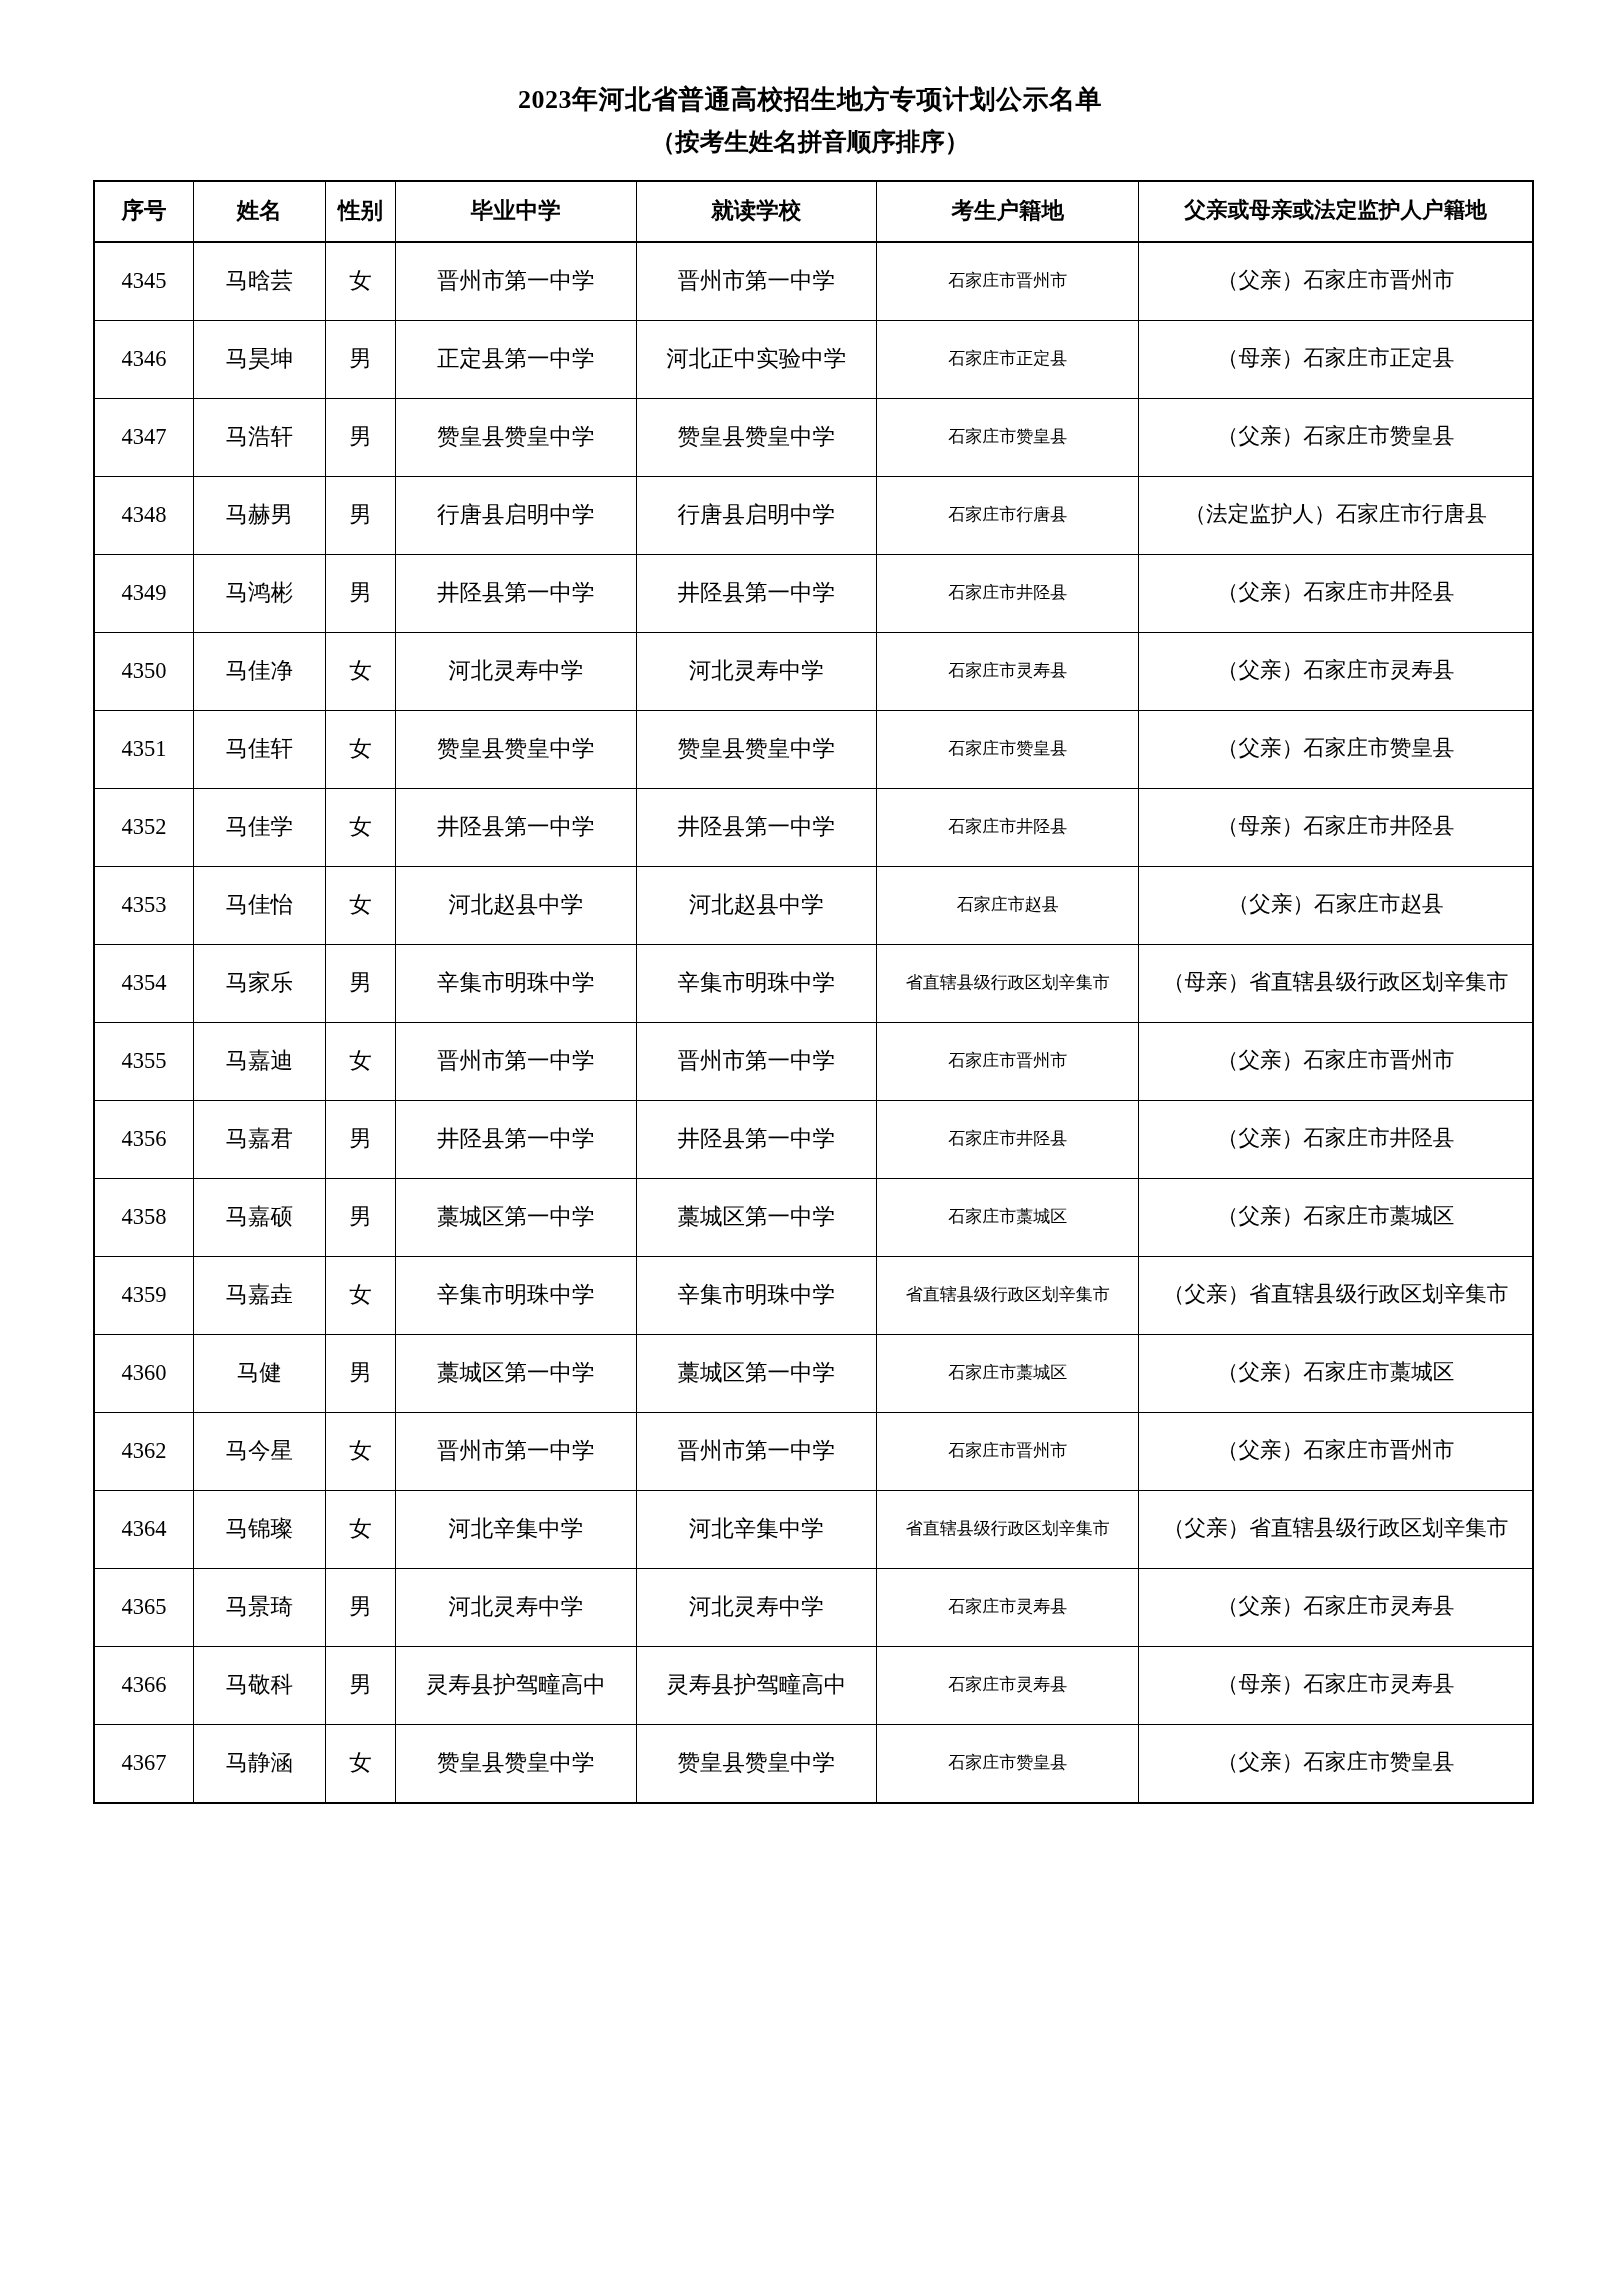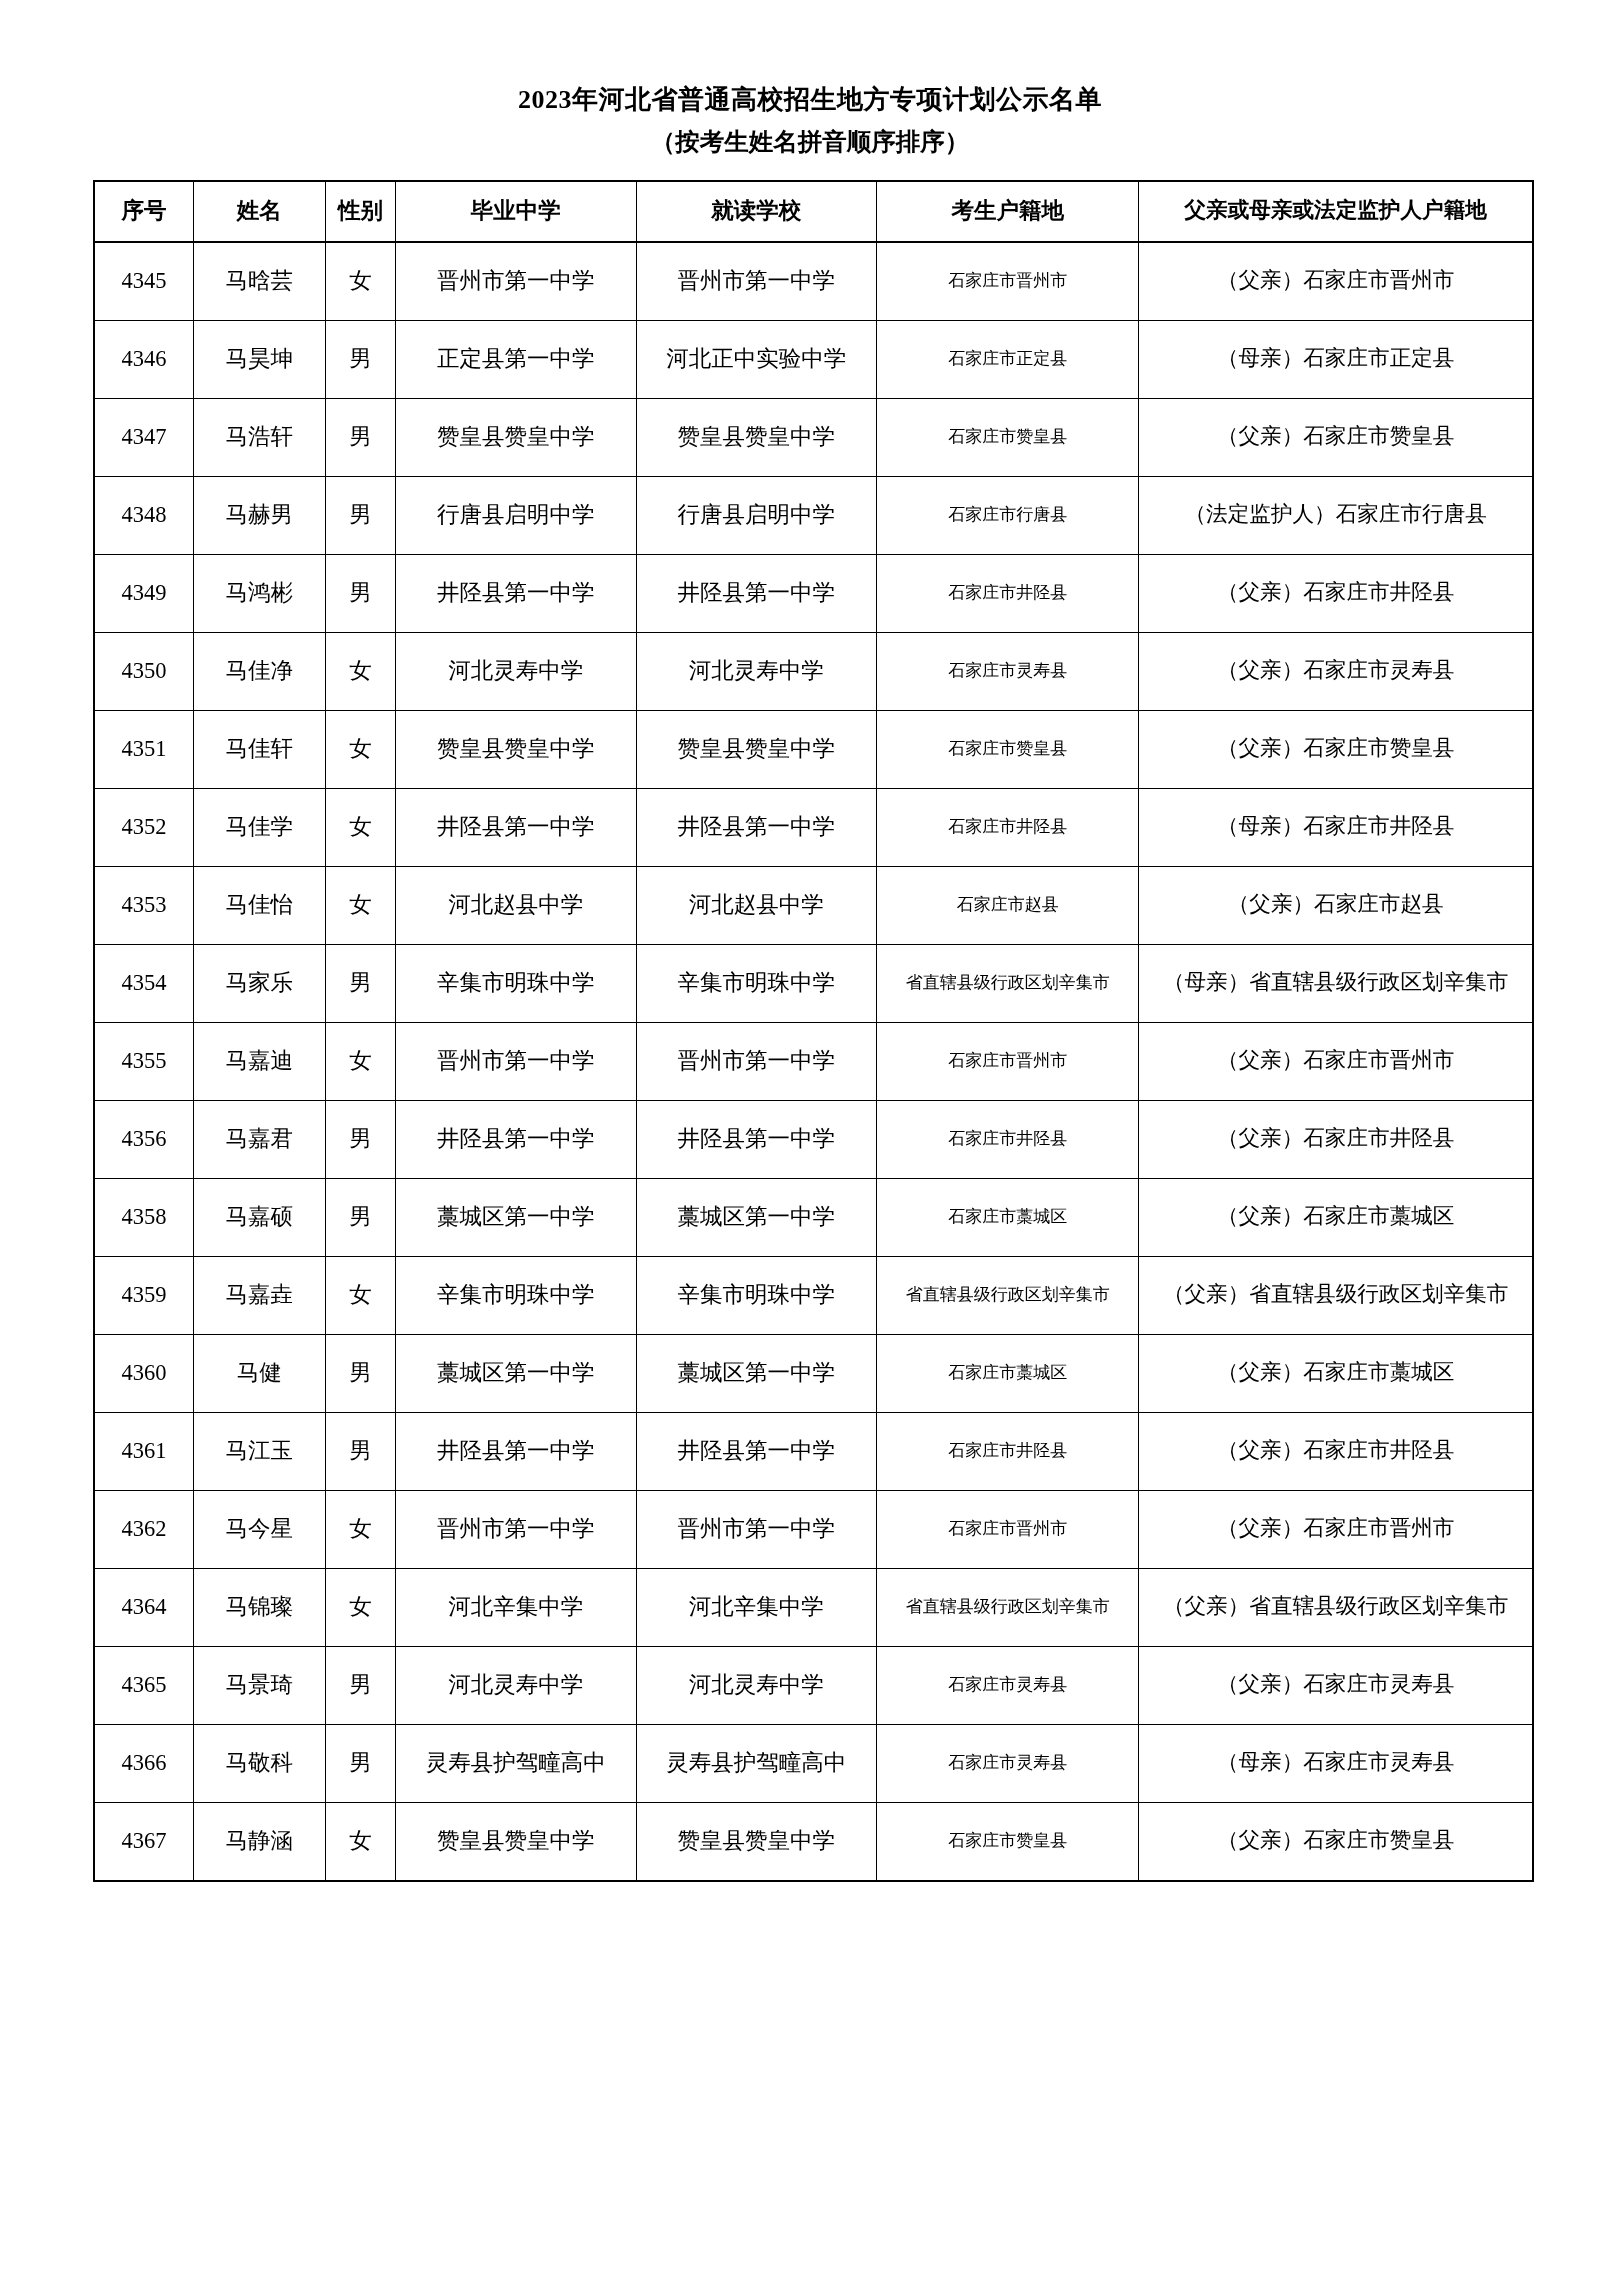--- a/index.html
+++ b/index.html
@@ -255,29 +255,20 @@
           <tr>
             <td class="cell-idx">4360</td>
             <td class="cell-name">马健</td>
             <td class="cell-sex">男</td>
             <td class="cell-grad">藁城区第一中学</td>
             <td class="cell-study">藁城区第一中学</td>
             <td class="cell-res">石家庄市藁城区</td>
             <td class="cell-guard">（父亲）石家庄市藁城区</td>
           </tr>
           <tr>
-            <td class="cell-idx">4361</td>
-            <td class="cell-name">马江玉</td>
-            <td class="cell-sex">男</td>
-            <td class="cell-grad">井陉县第一中学</td>
-            <td class="cell-study">井陉县第一中学</td>
-            <td class="cell-res">石家庄市井陉县</td>
-            <td class="cell-guard">（父亲）石家庄市井陉县</td>
-          </tr>
-          <tr>
             <td class="cell-idx">4362</td>
             <td class="cell-name">马今星</td>
             <td class="cell-sex">女</td>
             <td class="cell-grad">晋州市第一中学</td>
             <td class="cell-study">晋州市第一中学</td>
             <td class="cell-res">石家庄市晋州市</td>
             <td class="cell-guard">（父亲）石家庄市晋州市</td>
           </tr>
           <tr>
             <td class="cell-idx">4364</td>

